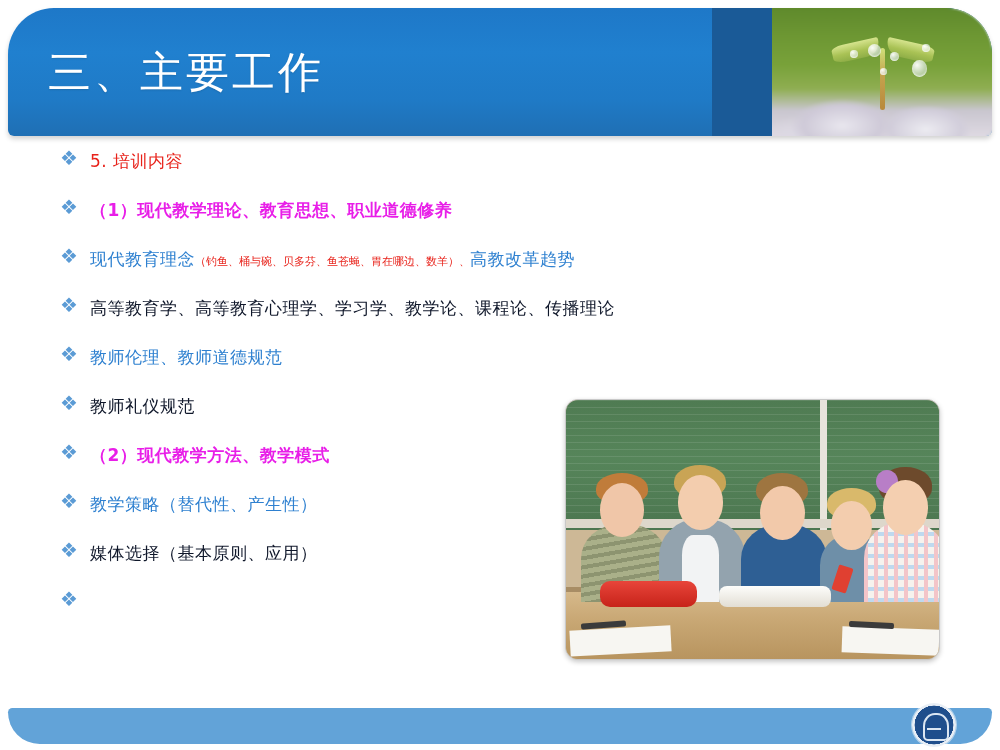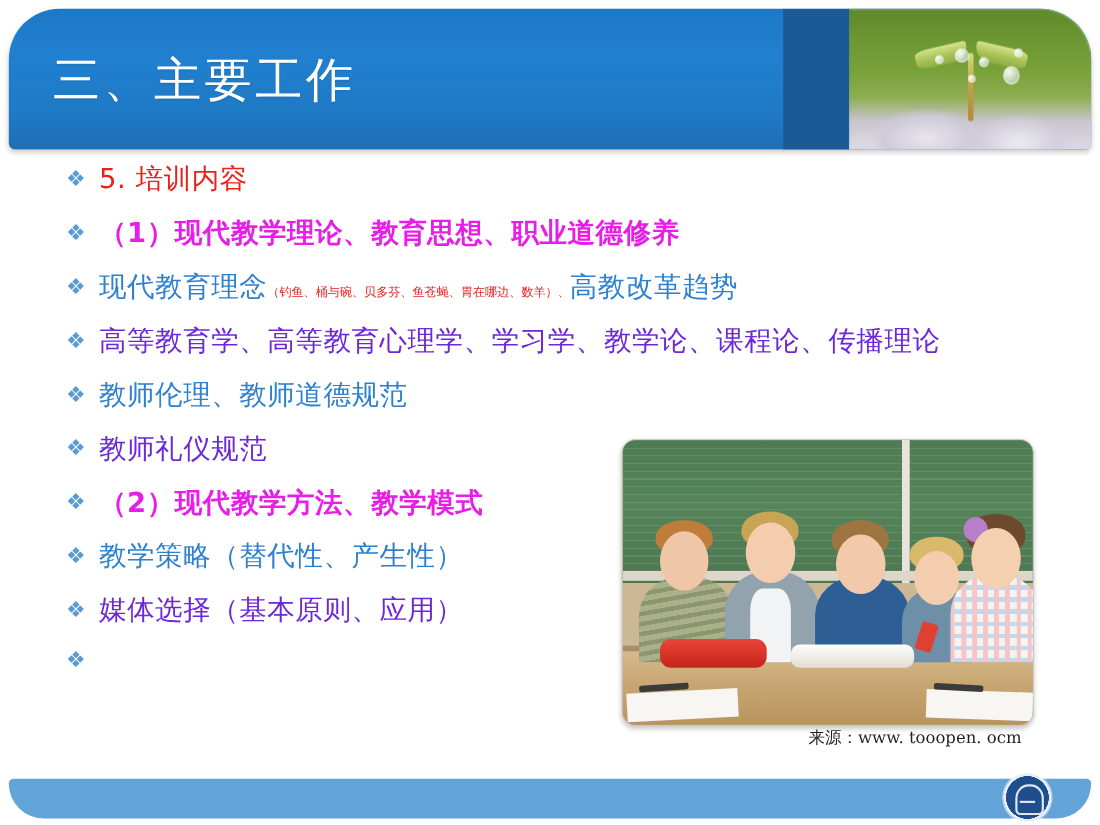--- a/index.html
+++ b/index.html
@@ -77,26 +77,26 @@
   }
   .blt-mark{
     color:#5b9bd5;
     font-size:20px;
     line-height:1;
     width:16px;
     flex:0 0 16px;
     margin-right:14px;
     position:relative;top:-2px;
   }
-  .blt-text{font-size:25px;line-height:1;letter-spacing:.5px;}
+  .blt-text{font-size:17px;line-height:1;letter-spacing:.5px;}
   .blt-text.indent{}
   .c-red{color:#e8221a;}
   .c-magenta{color:#e81ee8;font-weight:bold;}
   .c-blue{color:#2e80d0;text-align:center;}
-  .c-green{color:#6d28d9;}
+  .c-green{color:#0f172a;}
   .sub-red{color:#e8221a;font-size:11px;letter-spacing:0;}
 
   
   .photo-card{
     position:absolute;left:565px;top:399px;width:373px;height:259px;
     border-radius:13px;
     border:1px solid #c9c9c9;
     box-shadow:0 2px 5px rgba(0,0,0,.22);
     overflow:hidden;
     background:#cdb896;
@@ -286,21 +286,20 @@
 
     <div class="redpen"></div>
     <div class="pencilcase"></div>
     <div class="paperroll"></div>
     <div class="paper1"></div>
     <div class="paper2"></div>
     <div class="pen1"></div>
     <div class="pen2"></div>
   </div>
 
-  <div class="photo-credit">来源：www. tooopen. ocm</div>
 
   <div class="footer-band"></div>
   <div class="logo-seal">
     <div class="logo-inner"></div>
     <div class="logo-bar"></div>
   </div>
 
 </div>
 
 </body></html>

